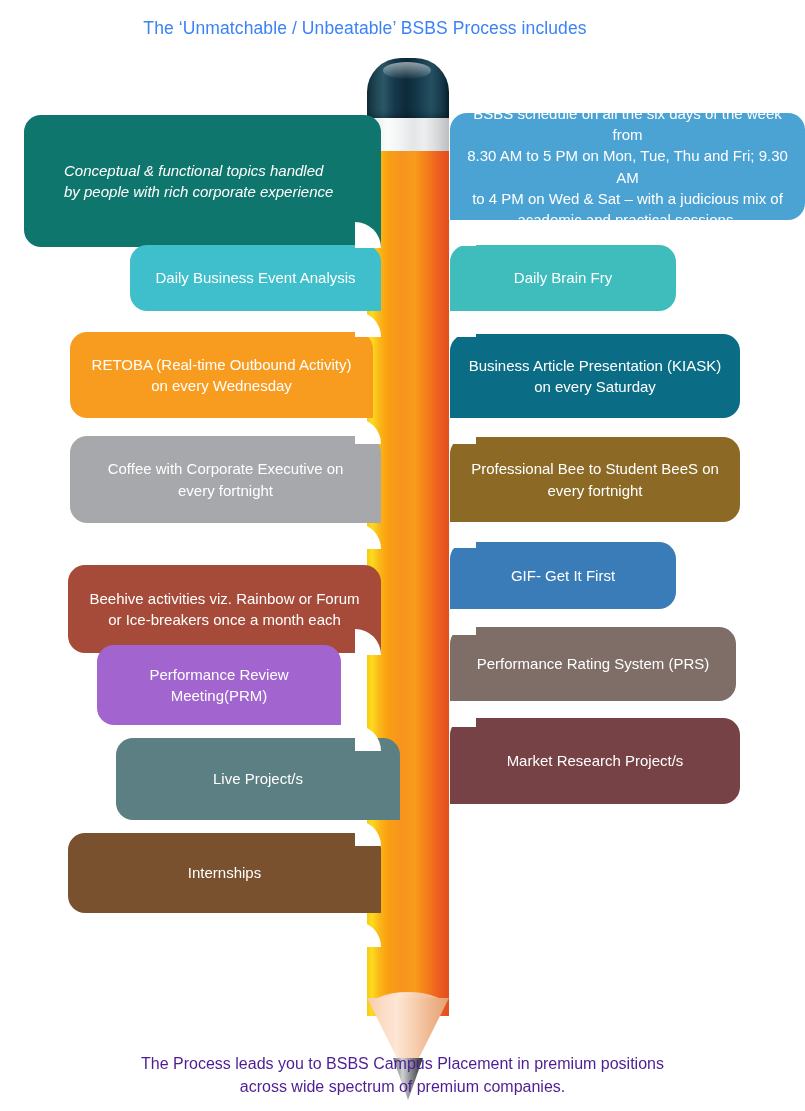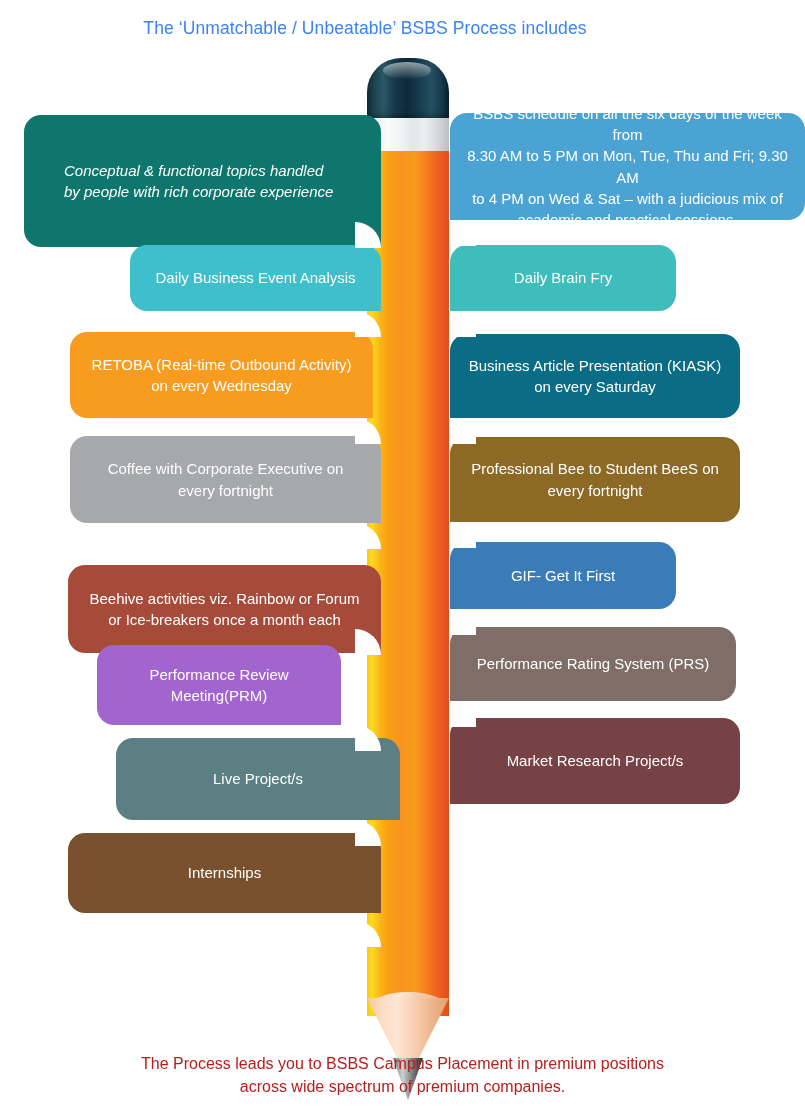--- a/index.html
+++ b/index.html
@@ -18,21 +18,21 @@
     position:absolute;top:18px;left:0;width:730px;
     text-align:center;
     font-size:17.5px;
     color:#3b82f6;
     letter-spacing:.1px;
     font-family:"Liberation Sans","DejaVu Sans",sans-serif;
     white-space:nowrap;
   }
   .caption{
     position:absolute;left:0;width:805px;top:1052px;
-    text-align:center;font-size:16px;color:#b91c1c;line-height:1.45;
+    text-align:center;font-size:16px;color:#4c1d95;line-height:1.45;
   }
   .caption .l2{display:block;}
 
   
   .pencil{position:absolute;left:365px;top:58px;width:86px;height:990px;}
   .pencil-cap{
     position:absolute;left:2px;top:0;width:82px;height:62px;
     border-radius:34px 34px 3px 3px;
     background:
       linear-gradient(90deg,

